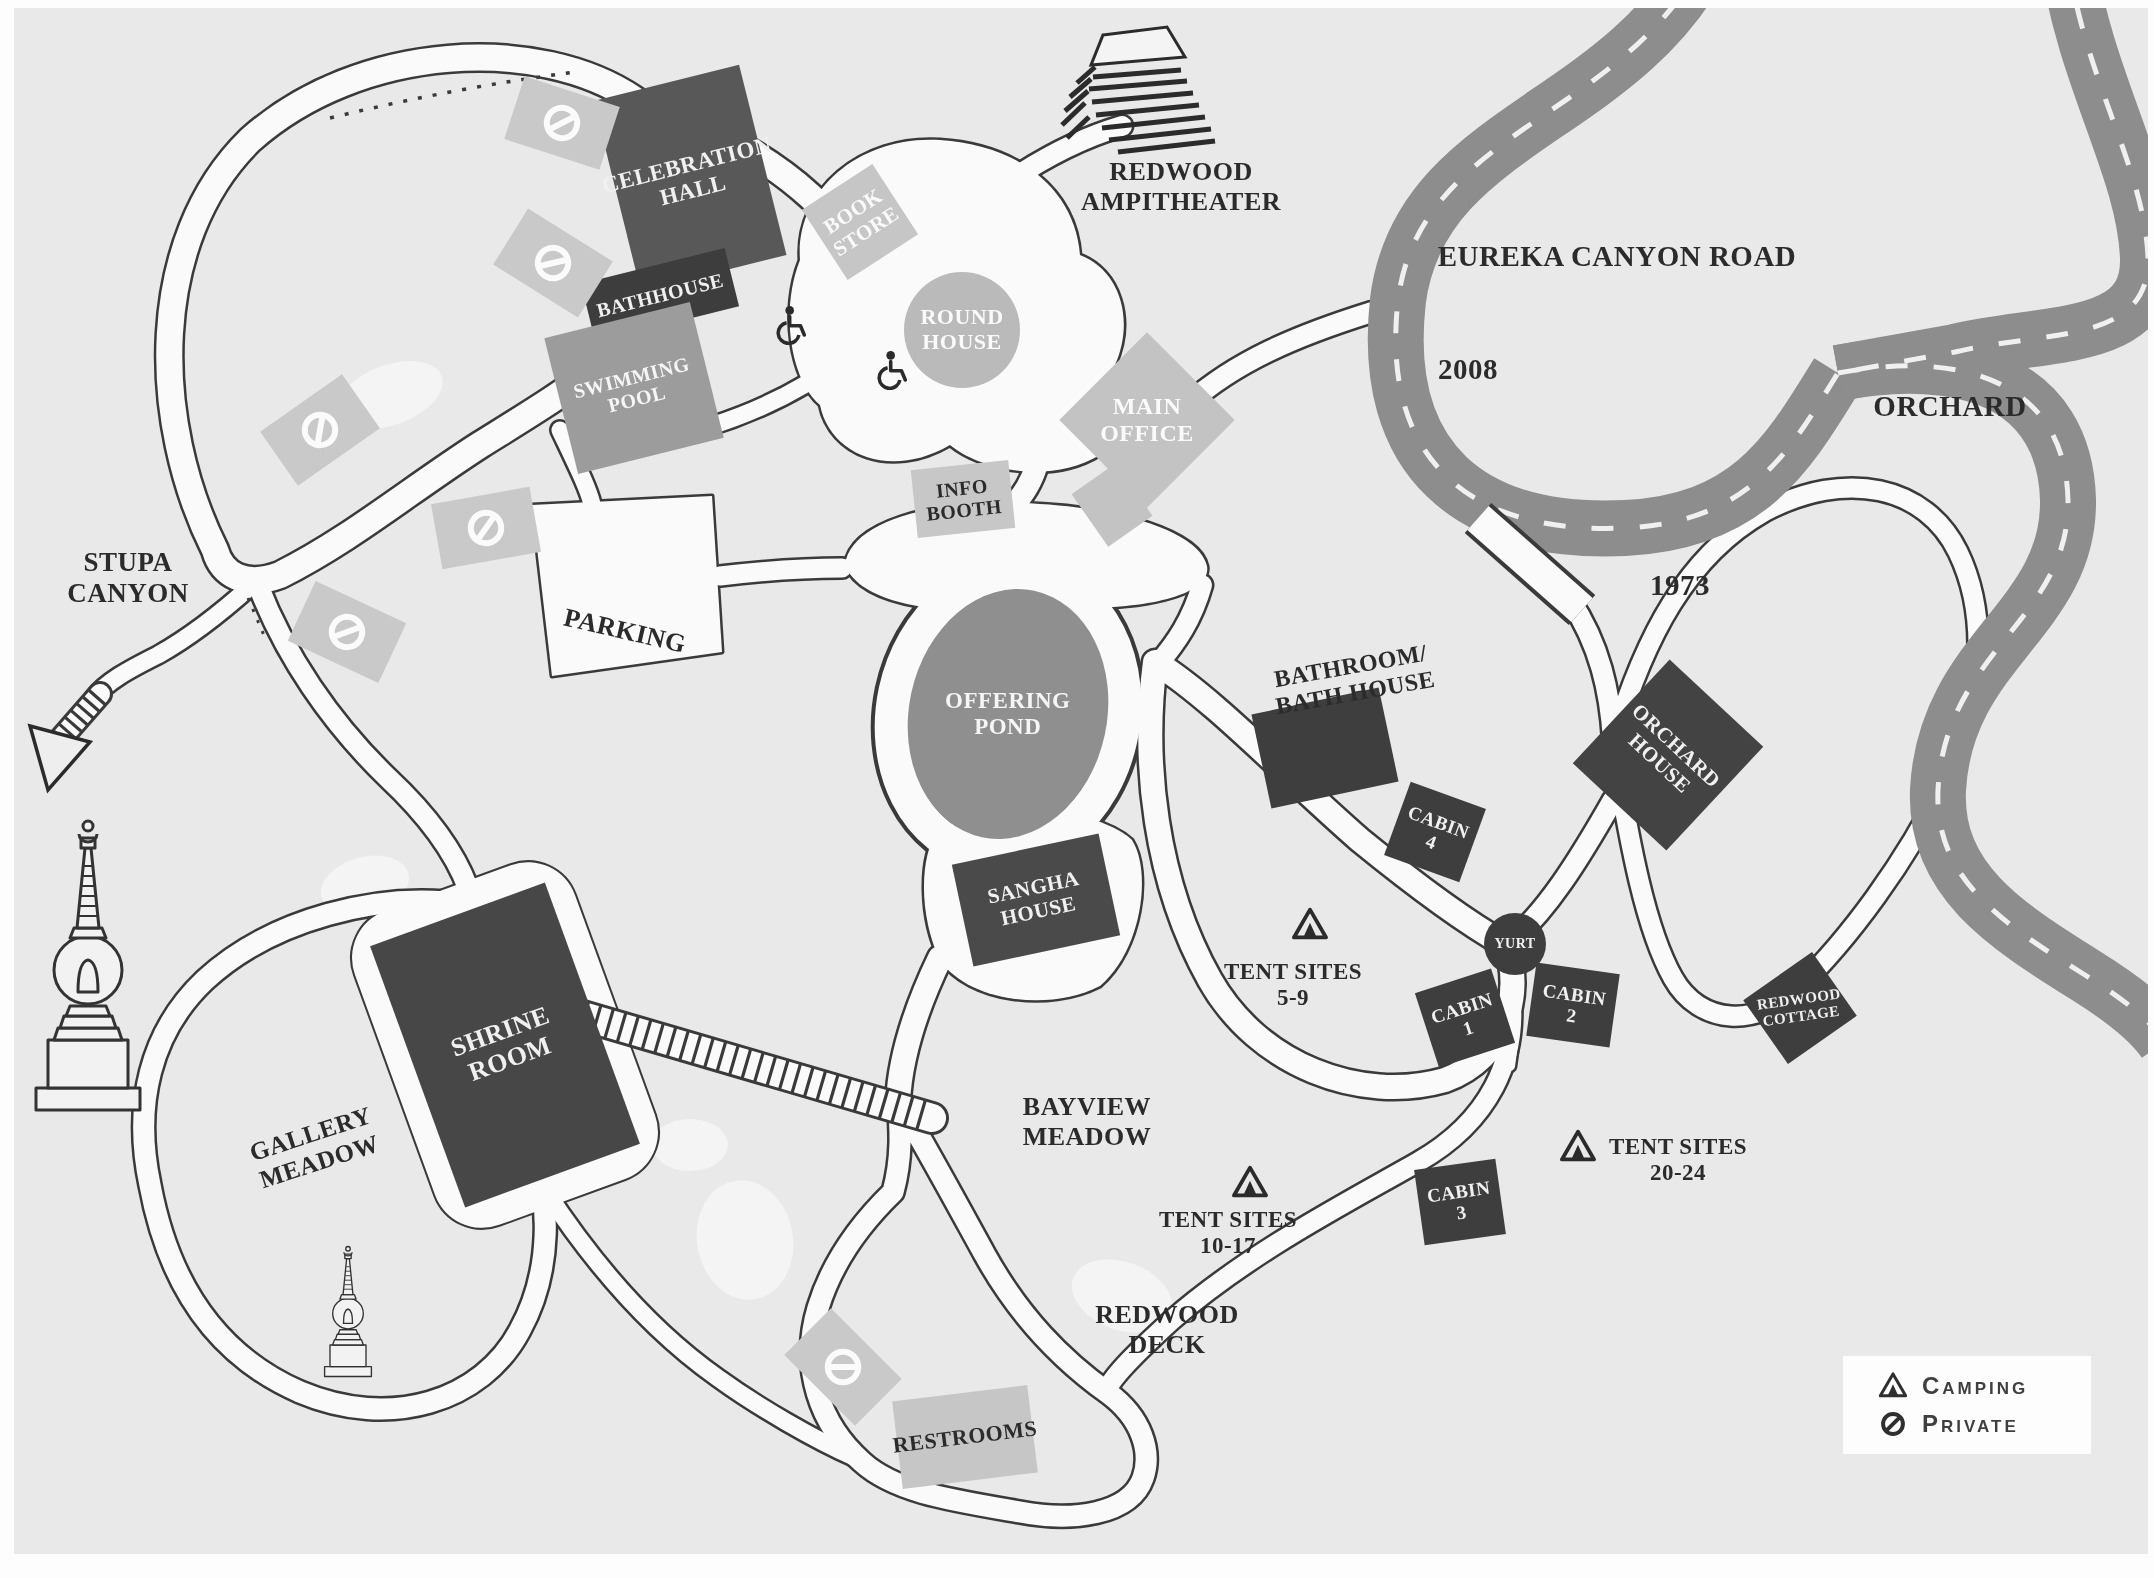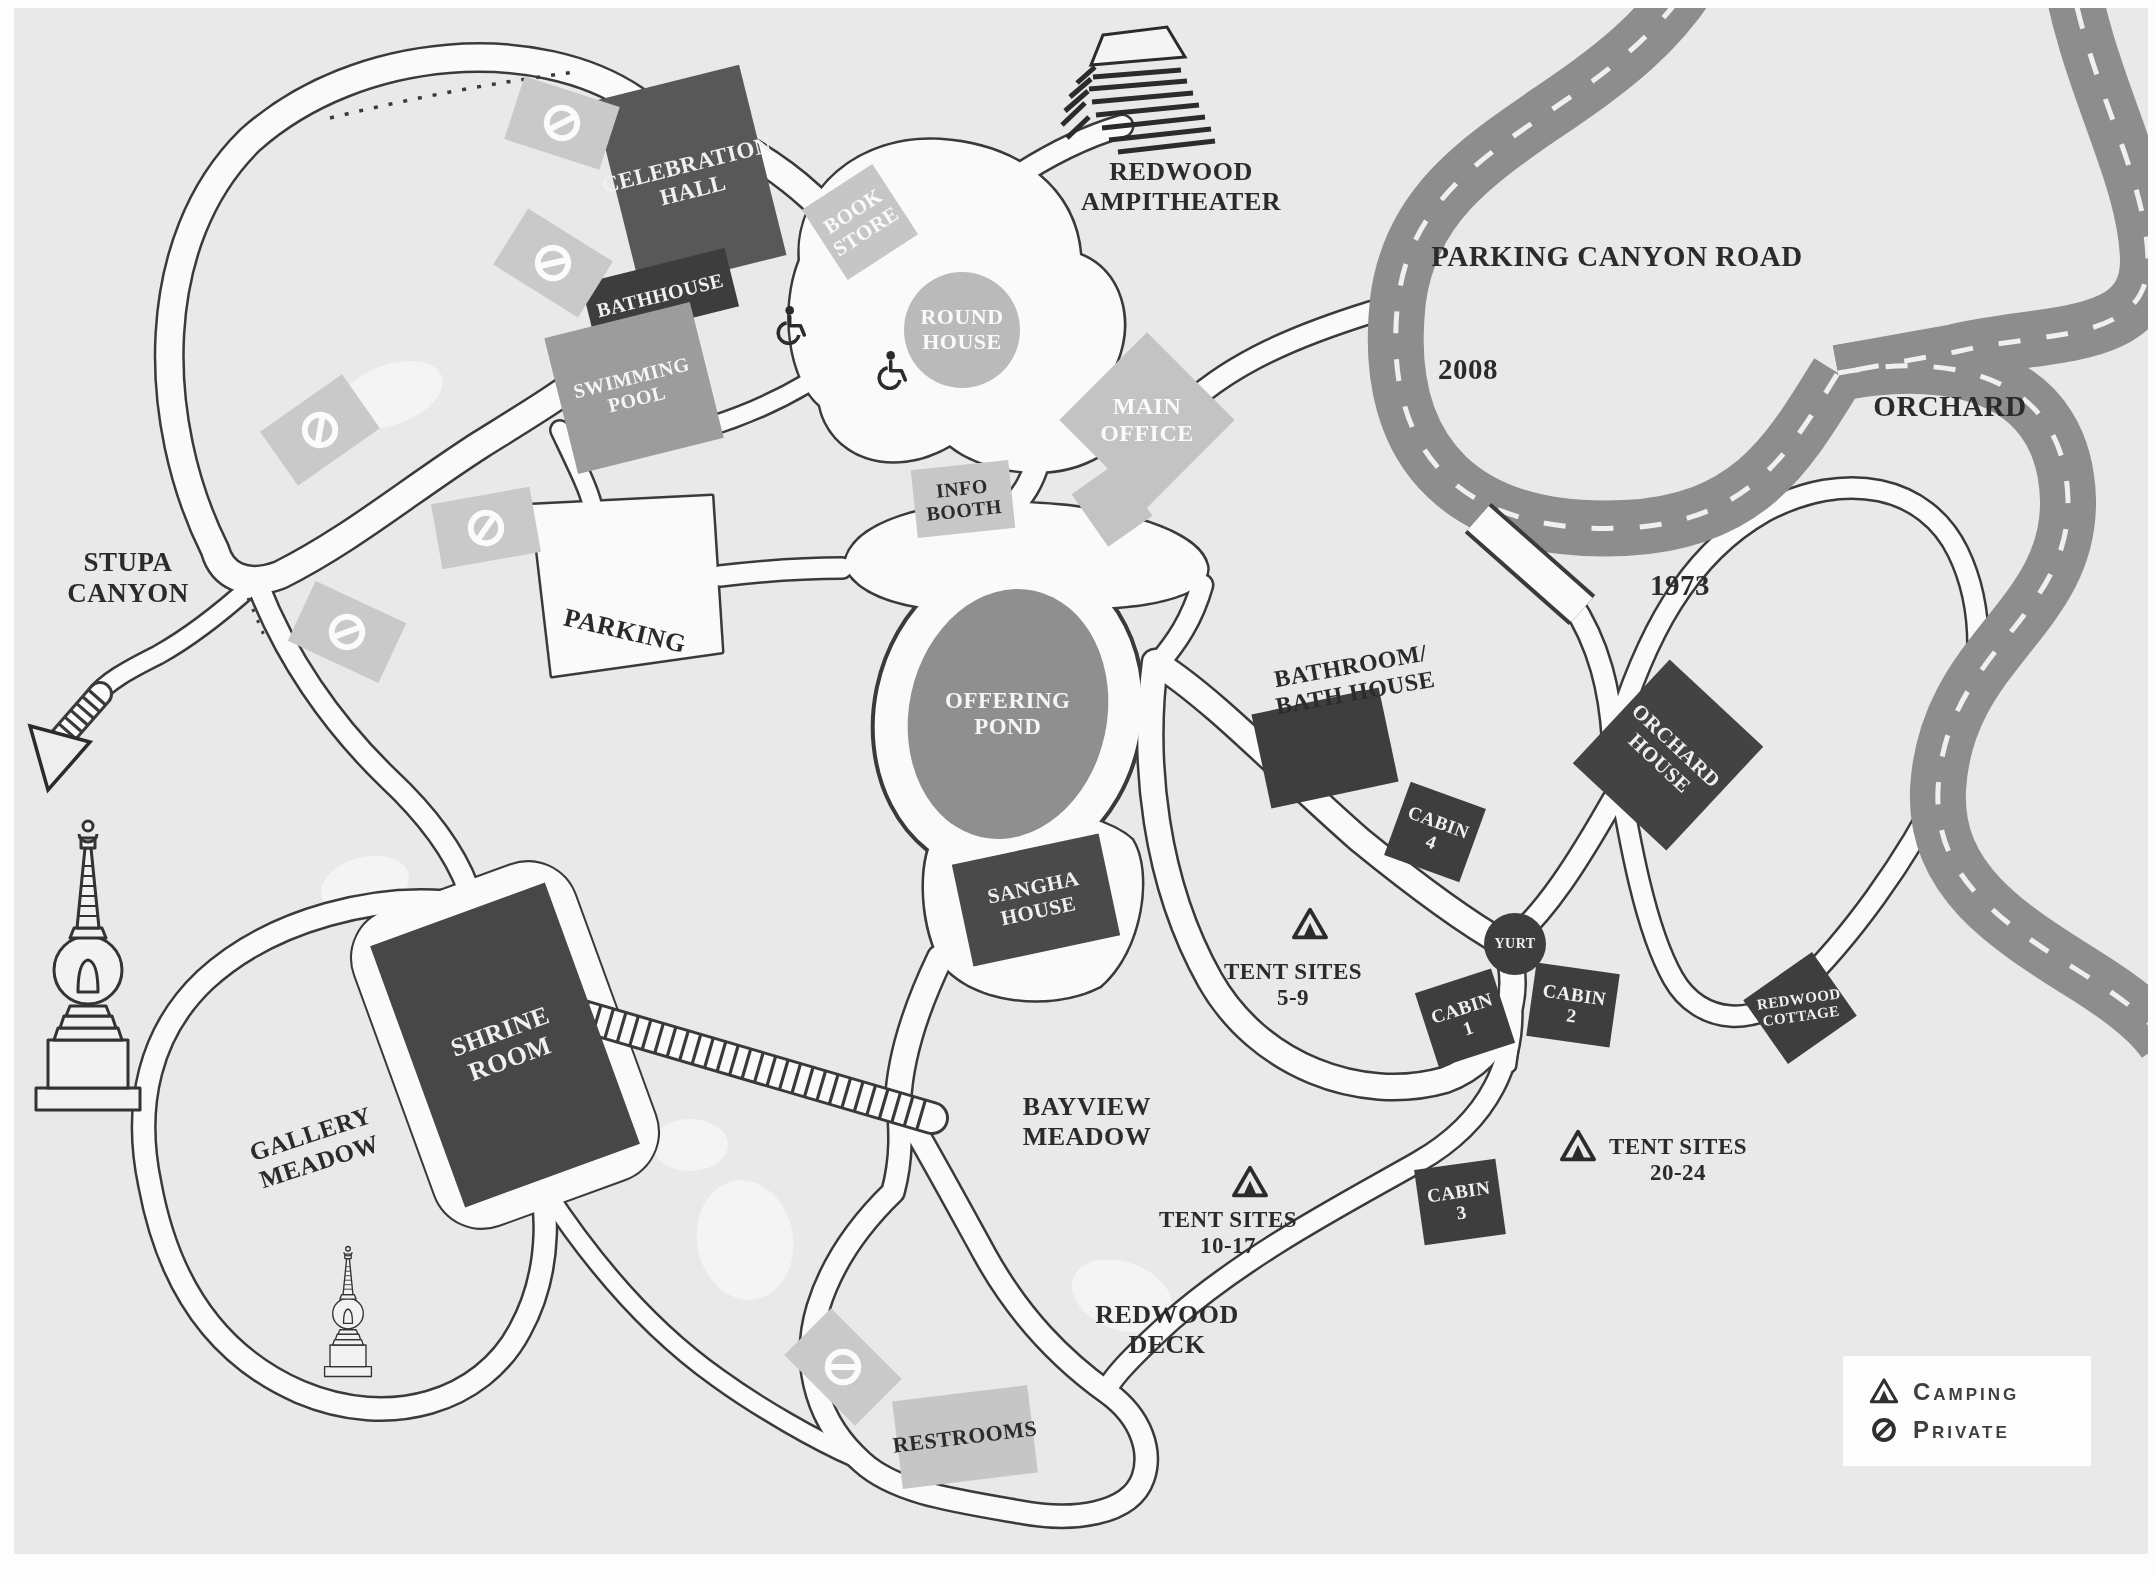--- a/index.html
+++ b/index.html
@@ -4,22 +4,22 @@
 <style>
   html,body{margin:0;padding:0;background:#ffffff;}
   #stage{position:relative;width:2154px;height:1578px;background:#e9e9e9;overflow:hidden;
          font-family:"Liberation Serif","DejaVu Serif",serif;}
   .bld{position:absolute;display:flex;align-items:center;justify-content:center;text-align:center;}
   .bld-label{font-weight:bold;line-height:1.12;letter-spacing:.5px;}
   .map-label{position:absolute;text-align:center;font-weight:bold;color:#2b2b2b;line-height:1.14;
              white-space:nowrap;letter-spacing:.5px;}
   .psign{position:absolute;display:flex;align-items:center;justify-content:center;background:#c9c9c9;color:#fbfbfb;}
   .svgic{position:absolute;color:#2b2b2b;}
-  .legend{position:absolute;left:1843px;top:1356px;width:248px;height:110px;background:#fdfdfd;
-          display:flex;flex-direction:column;justify-content:center;gap:8px;padding-left:26px;box-sizing:border-box;}
+  .legend{position:absolute;left:1843px;top:1356px;width:248px;height:98px;background:#fdfdfd;
+          display:flex;flex-direction:column;justify-content:center;gap:8px;padding-left:35px;box-sizing:border-box;}
   .legend-row{display:flex;align-items:center;gap:14px;font-family:"Liberation Sans","DejaVu Sans",sans-serif;
           font-variant:small-caps;letter-spacing:3px;font-size:24px;color:#3f3f3f;font-weight:600;}
   .licon{width:30px;height:30px;color:#2f2f2f;}
   .frame{position:absolute;background:#fdfdfd;}
 </style>
 </head>
 <body>
 
 <div id="stage">
 
@@ -342,21 +342,21 @@
       <div>CANYON</div>
     </div>
     <div class="map-label" style="left: 625px; top: 631px; font-size: 26px; transform: translate(-50%, -50%) rotate(13deg);">
       <div>PARKING</div>
     </div>
     <div class="map-label" style="left: 1181px; top: 187px; font-size: 26px; transform: translate(-50%, -50%) rotate(0deg);">
       <div>REDWOOD</div>
       <div>AMPITHEATER</div>
     </div>
     <div class="map-label" style="left: 1617px; top: 257px; font-size: 29px; transform: translate(-50%, -50%) rotate(0deg);">
-      <div>PARKING CANYON ROAD</div>
+      <div>EUREKA CANYON ROAD</div>
     </div>
     <div class="map-label" style="left: 1468px; top: 370px; font-size: 29px; transform: translate(-50%, -50%) rotate(0deg);">
       <div>2008</div>
     </div>
     <div class="map-label" style="left: 1632px; top: 586px; font-size: 29px; transform: translate(-50%, -50%) rotate(0deg); margin-left: 48px;">
       <div>1973</div>
     </div>
     <div class="map-label" style="left: 1950px; top: 407px; font-size: 29px; transform: translate(-50%, -50%) rotate(0deg);">
       <div>ORCHARD</div>
     </div>

